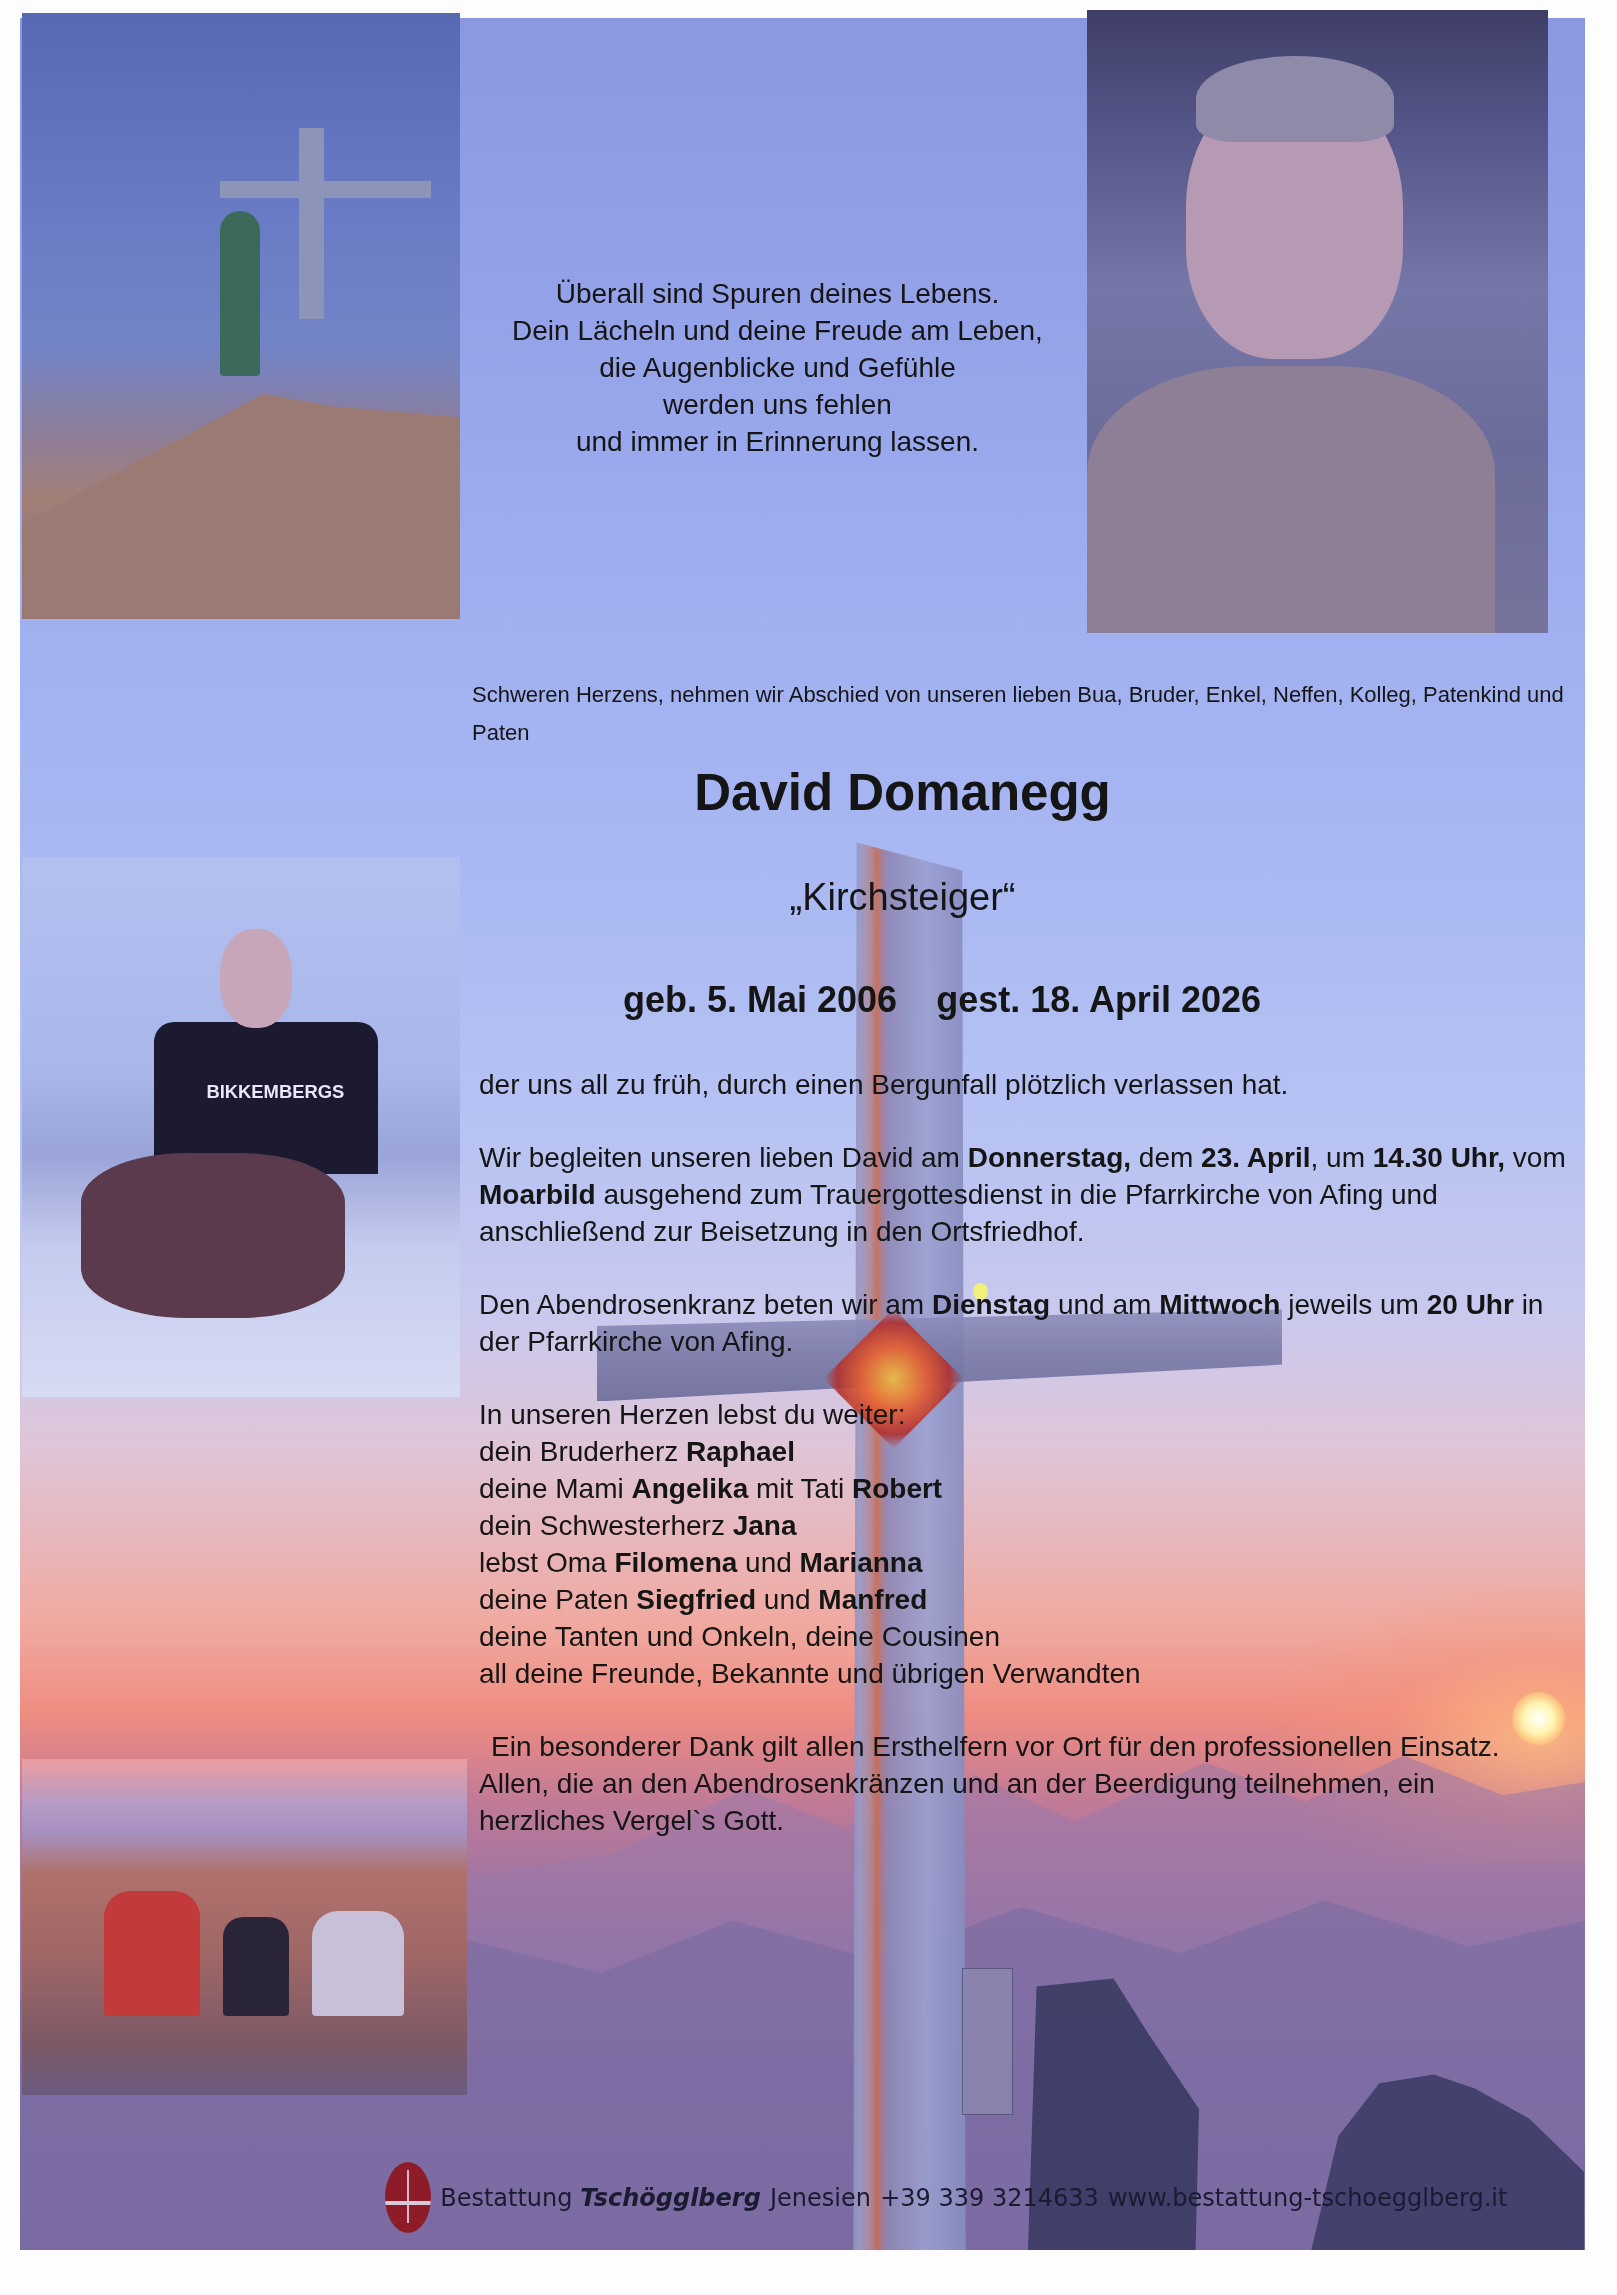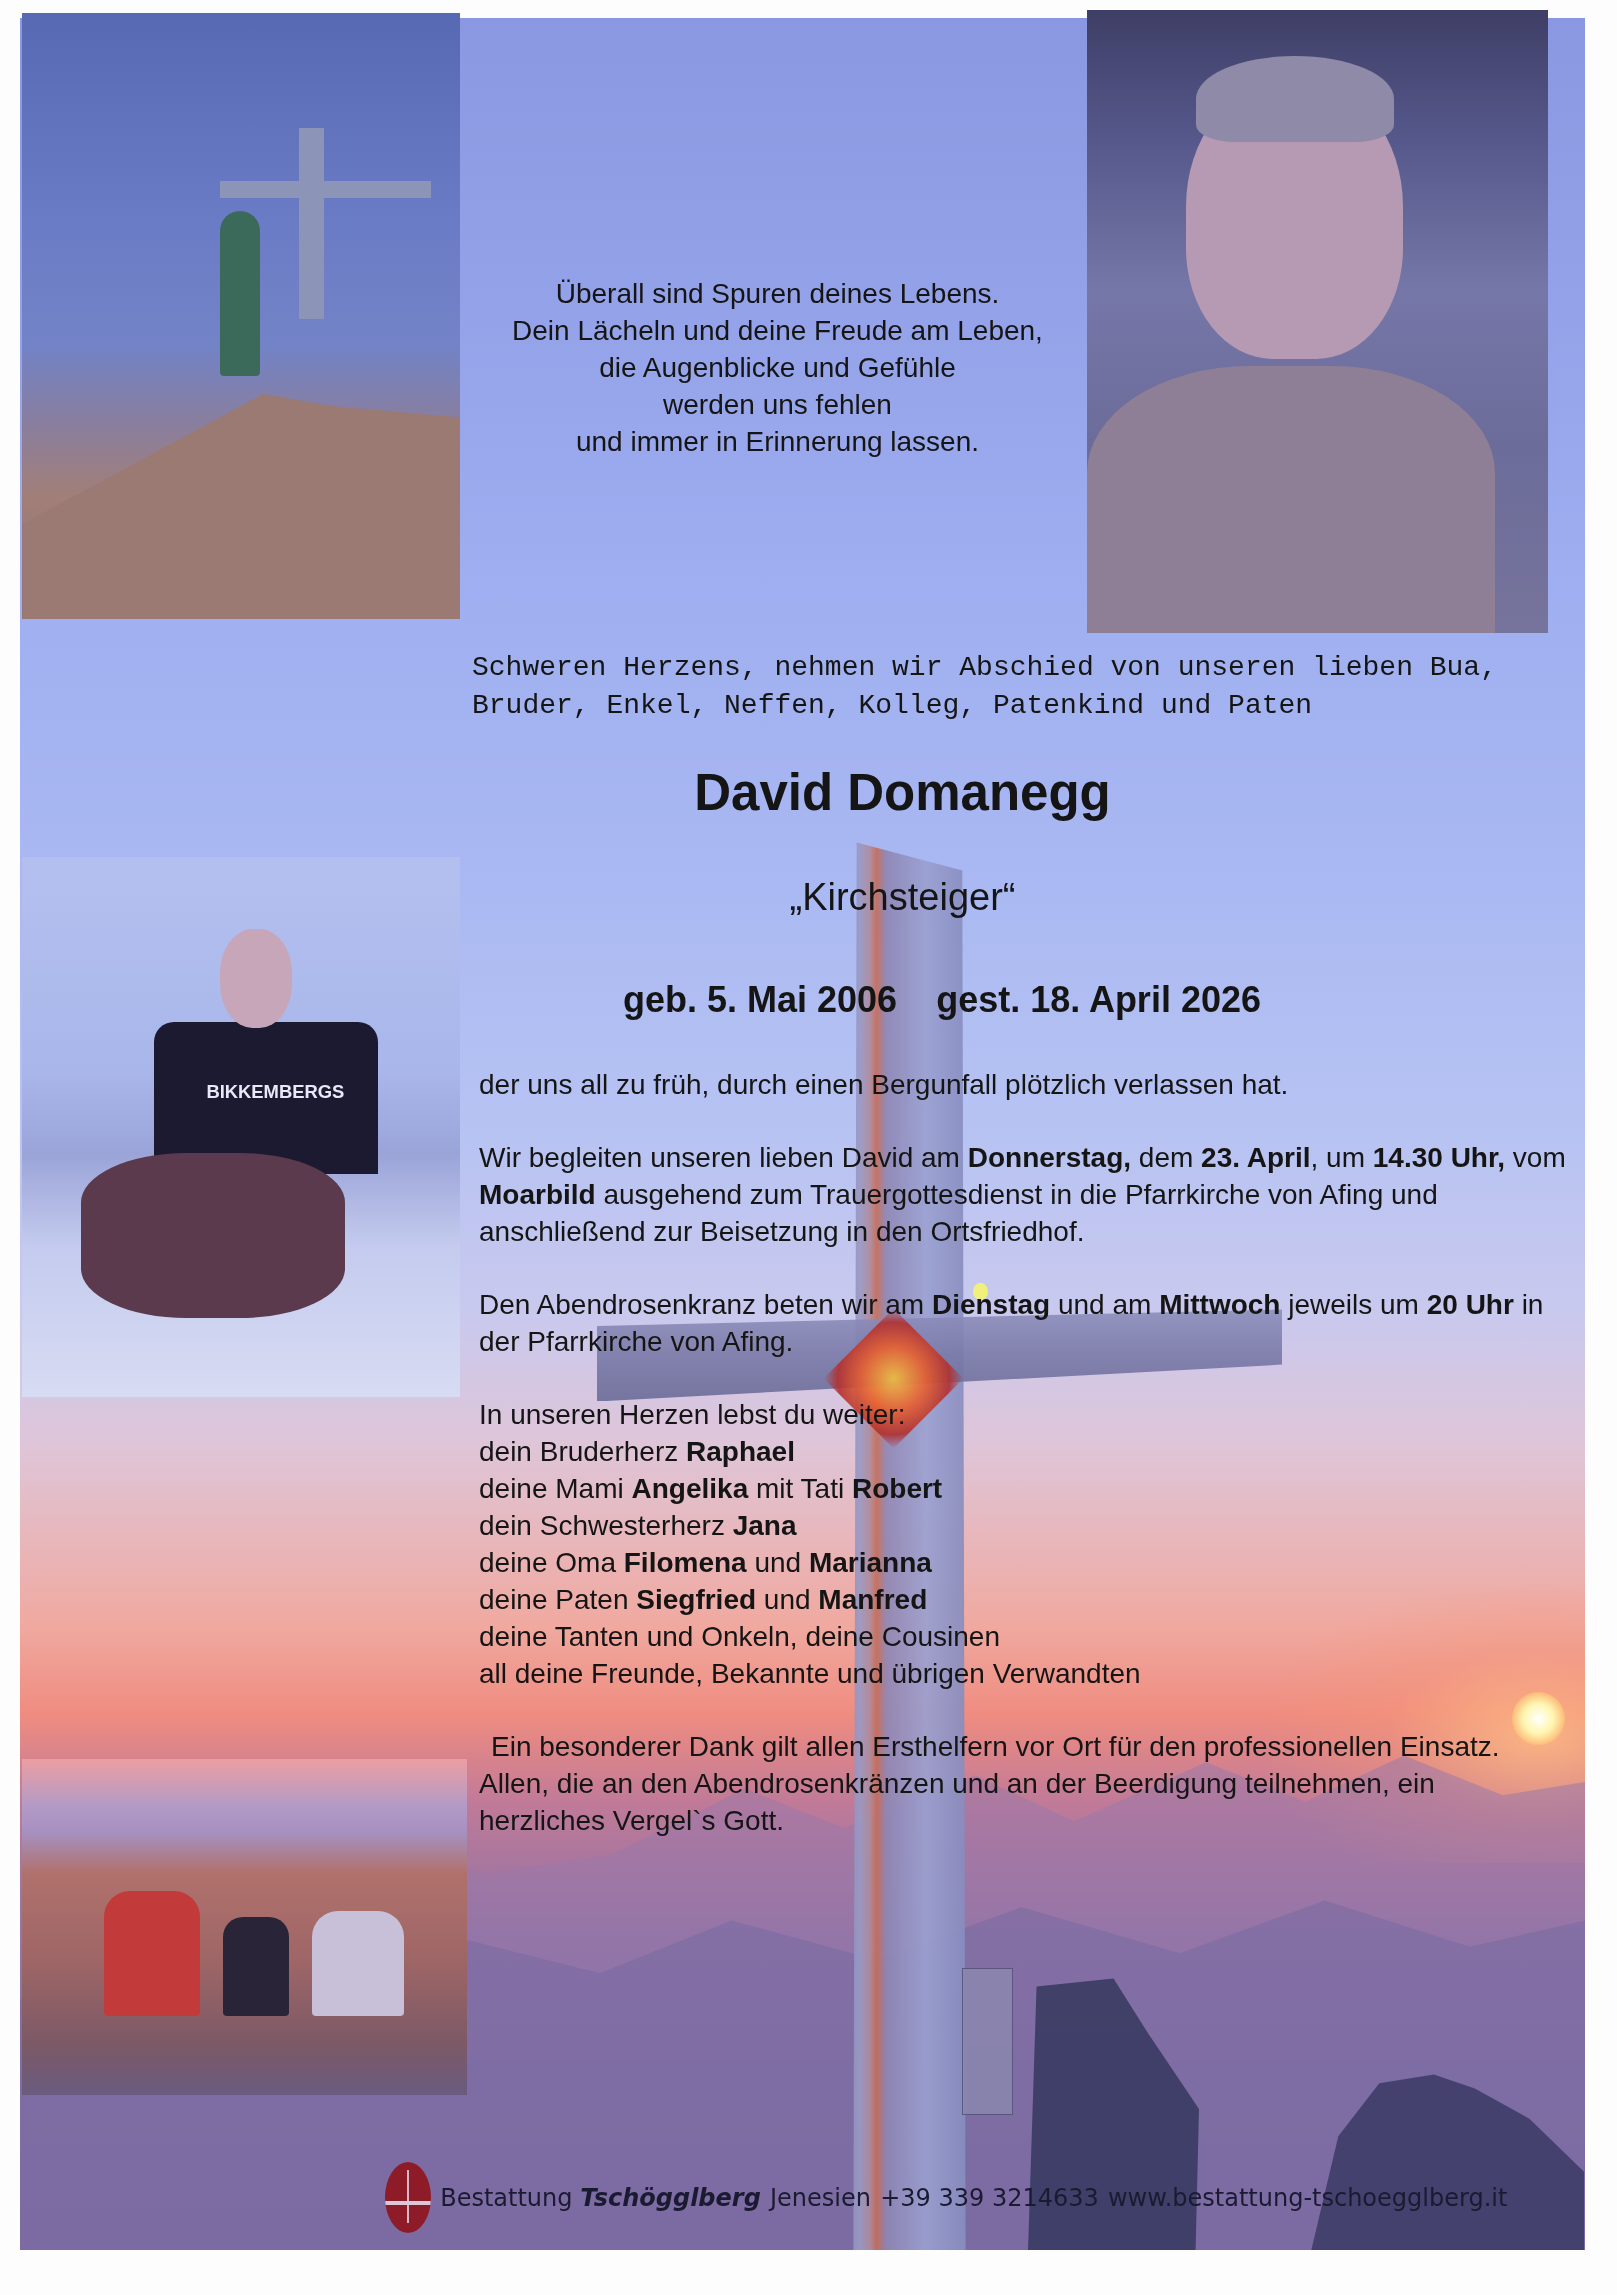--- a/index.html
+++ b/index.html
@@ -46,21 +46,21 @@
   .photo-portrait { left:1087px; top:10px; width:461px; height:623px;
     background: linear-gradient(180deg, #3e3e66 0%, #55578a 20%, #7577a8 45%, #6c6c9a 70%, #76749c 100%); }
   .photo-cake { left:22.4px; top:857px; width:438px; height:540px;
     background: linear-gradient(180deg, #b3c0ef 0%, #a9b6ea 40%, #9aa4d8 55%, #c4cbee 72%, #d7dbf3 100%); }
   .photo-dune { left:22.4px; top:1759px; width:445px; height:336px;
     background: linear-gradient(180deg, #ec9ea2 0%, #b39ac6 14%, #a690c0 22%, #b0716c 34%, #9e6666 60%, #7c5966 85%, #6a5b80 100%); }
   .ph-inner { position:absolute; }
 
   
   .verse { position:absolute; left:461px; top:275px; width:633px; text-align:center; font-size:28px; line-height:37px; }
-  .intro { position:absolute; left:472px; top:649px; width:1094px; font-size:28px; line-height:38px;font-family:Liberation Mono, monospace; }
+  .intro { position:absolute; left:472px; top:676px; width:1094px; font-size:22px; line-height:38px; }
   .name { position:absolute; left:474px; top:763px; width:857px; text-align:center; font-size:51px; font-weight:bold; letter-spacing:0px; }
   .nick { position:absolute; left:474px; top:876px; width:857px; text-align:center; font-size:38px; }
   .dates { position:absolute; left:623px; top:979px; font-size:36px; font-weight:bold; white-space:pre; }
   .dates span { margin-right:39px; }
   .body { position:absolute; left:479px; top:1066px; width:1100px; font-size:28px; line-height:37px; }
   .body p { margin:0 0 36px 0; }
   .body .nb { margin-bottom:0; }
   .body b { font-weight:bold; }
   .footer { position:absolute; left:385px; top:2162px; display:flex; align-items:center; font-family:"DejaVu Sans", sans-serif; font-size:24px; color:#1a1a30; gap:9.2px; }
   .logo { width:46px; height:71px; border-radius:50%; background:#8e1c28; position:relative; overflow:hidden; }
@@ -127,21 +127,21 @@
 <div class="dates"><span>geb. 5. Mai 2006</span><b>gest. 18. April 2026</b></div>
 
 <div class="body">
   <p>der uns all zu früh, durch einen Bergunfall plötzlich verlassen hat.</p>
   <p><span>Wir begleiten unseren lieben David am </span><b>Donnerstag,</b><span> dem </span><b>23. April</b><span>, um </span><b>14.30 Uhr,</b><span> vom </span><b>Moarbild</b><span> ausgehend zum Trauergottesdienst in die Pfarrkirche von Afing und anschließend zur Beisetzung in den Ortsfriedhof.</span></p>
   <p><span>Den Abendrosenkranz beten wir am </span><b>Dienstag</b><span> und am </span><b>Mittwoch</b><span> jeweils um </span><b>20 Uhr</b><span> in der Pfarrkirche von Afing.</span></p>
   <p class="nb">In unseren Herzen lebst du weiter:</p>
   <div><span>dein Bruderherz </span><b>Raphael</b></div>
   <div><span>deine Mami </span><b>Angelika</b><span> mit Tati </span><b>Robert</b></div>
   <div><span>dein Schwesterherz </span><b>Jana</b></div>
-  <div><span>deine Oma </span><b>Filomena</b><span> und </span><b>Marianna</b></div>
+  <div><span>lebst Oma </span><b>Filomena</b><span> und </span><b>Marianna</b></div>
   <div><span>deine Paten </span><b>Siegfried</b><span> und </span><b>Manfred</b></div>
   <div><span>deine Tanten und Onkeln, deine Cousinen</span></div>
   <div style="margin-bottom:36px;"><span>all deine Freunde, Bekannte und übrigen Verwandten</span></div>
   <div style="width:1081px;margin-left:12px;">Ein besonderer Dank gilt allen Ersthelfern vor Ort für den professionellen Einsatz.</div>
   <div style="width:1081px;">Allen, die an den Abendrosenkränzen und an der Beerdigung teilnehmen, ein herzliches Vergel`s Gott.</div>
 </div>
 
 <div class="footer">
   <div class="logo"></div>
   <span><span>Bestattung </span><i>Tschögglberg</i></span>

